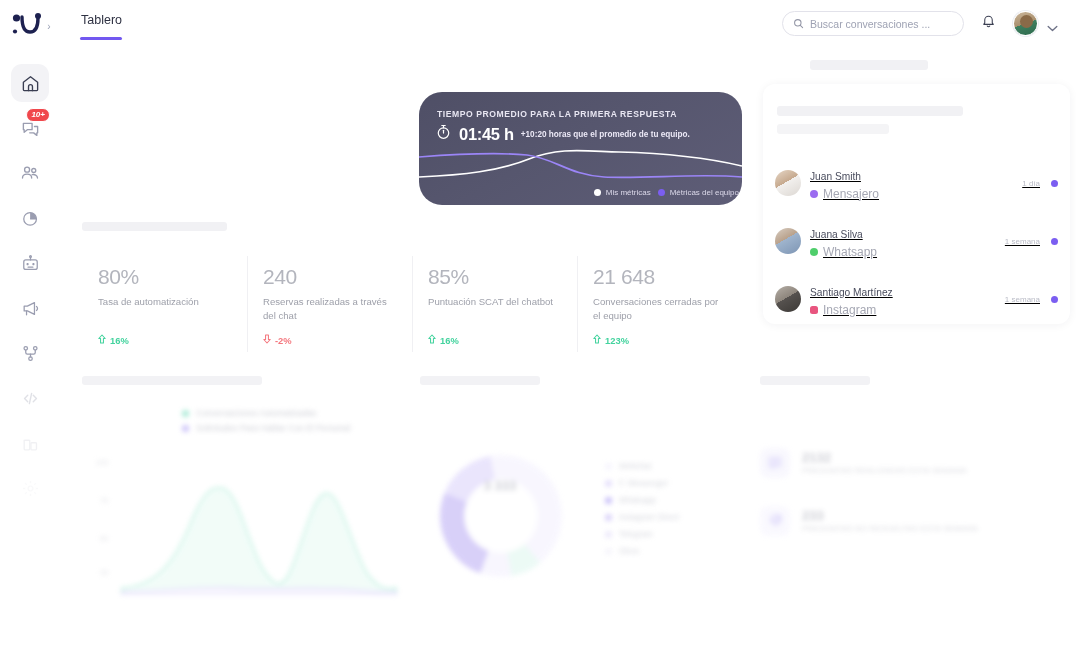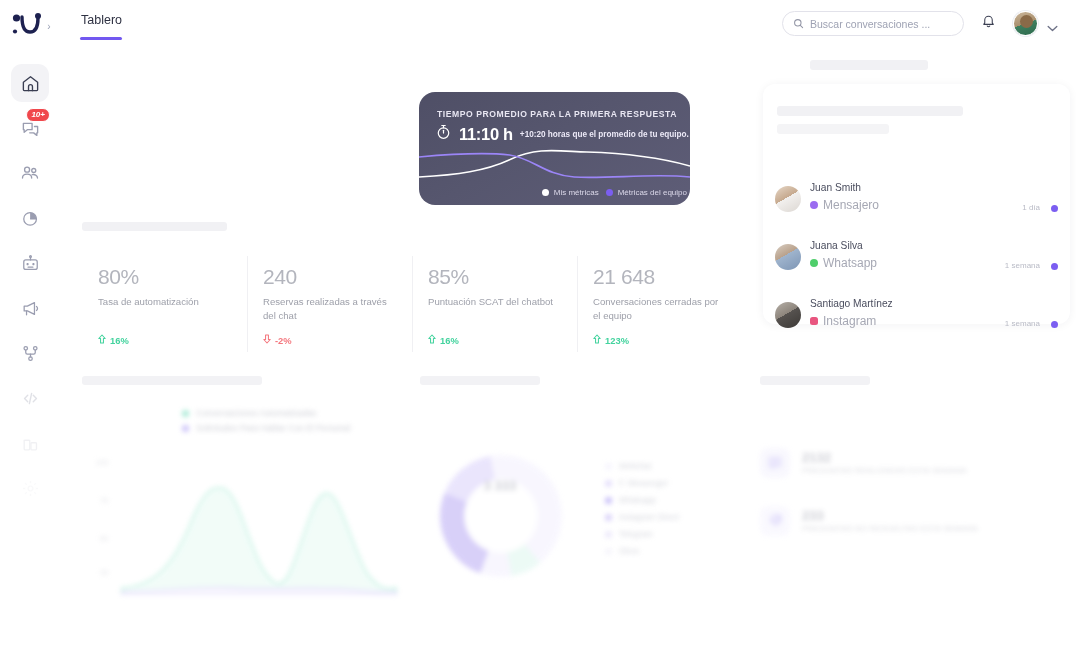--- a/index.html
+++ b/index.html
@@ -79,22 +79,22 @@
     position: absolute; left: 22px; top: 42px; width: 325px; height: 113px;
     border-radius: 12px; padding: 18px 20px;
     background: linear-gradient(100deg, #6d55f0 0%, #8b72f7 55%, #9a86f9 100%);
     color: #fff; box-shadow: 0 2px 10px rgba(109,85,240,.18);
   }
   .welcome h2 { font-size: 14.5px; font-weight: 700; line-height: 1.42; letter-spacing: -.1px; }
   .welcome p { margin-top: 14px; font-size: 10.2px; line-height: 1.55; color: #f1edff; }
 
   
   .darkcard {
-    position: absolute; left: 359px; top: 42px; width: 271px; height: 113px;
-    border-radius: 16px; overflow: hidden;
+    position: absolute; left: 359px; top: 42px; width: 323px; height: 113px;
+    border-radius: 23px; overflow: hidden;
     background: linear-gradient(150deg,#4f4f66 0%,#56566e 45%,#5e5d77 100%);
     color: #fff;
   }
   .dc-title { position:absolute; left:18px; top:17px; font-size:8.6px; letter-spacing:.55px; font-weight:600; color:#e8e6f2; }
   .dc-row { position:absolute; left:16px; top:31px; display:flex; align-items:center; gap:7px; }
   .dc-val { font-size:16.5px; font-weight:700; letter-spacing:-.3px; }
   .dc-sub { font-size:8.2px; font-weight:700; color:#ece9f7; }
   .dc-wave { position:absolute; left:0; bottom:0; width:100%; height:72px; }
   .dc-legend { position:absolute; right:3px; bottom:8px; display:flex; align-items:center; gap:7px; font-size:8px; color:#dcd9ea; }
   .dc-legend .li { display:flex; align-items:center; gap:5px; }
@@ -144,21 +144,21 @@
   
   .convpanel { position:absolute; left:690px; top:0px; width:326px; height:300px; }
   .cp-gtitle { position:absolute; left:60px; top:10px; width:118px; height:10px; background:#f1f1f4; border-radius:3px; }
   .cp-card {
     position:absolute; left:13px; top:34px; width:307px; height:240px;
     background:#fff; border-radius:12px; box-shadow: 0 1px 10px rgba(30,30,60,.055);
   }
   .cp-g1 { position:absolute; left:14px; top:22px; width:186px; height:10px; background:#f1f1f4; border-radius:3px; }
   .cp-g2 { position:absolute; left:14px; top:40px; width:112px; height:10px; background:#f4f4f6; border-radius:3px; }
   .clist { position:absolute; left:12px; top:70px; width:283px; }
-  .citem { display:flex; align-items:flex-end; height:58px; cursor:pointer; }
+  .citem { display:flex; align-items:center; height:58px; cursor:pointer;text-decoration:underline; }
   .cav { width:26px; height:26px; border-radius:50%; flex:none; margin-right:9px; overflow:hidden; position:relative; }
   .cav.a1 { background: linear-gradient(150deg,#e7d8c8 0%,#c6a98e 45%,#f2f0ee 45%,#dcd7d2 100%); }
   .cav.a2 { background: linear-gradient(150deg,#d9cfc4 0%,#b9a18b 42%,#9fb4cd 42%,#7d95b4 100%); }
   .cav.a3 { background: linear-gradient(150deg,#b7b0a8 0%,#8d857c 45%,#56524f 45%,#3c3936 100%); }
   .cname { font-size:10.2px; color:#4a4d5e; font-weight:400; line-height:1.3; }
   .cchan { display:flex; align-items:center; gap:5px; margin-top:3px; font-size:12px; color:#a6a8b4; }
   .chip { width:8px; height:8px; border-radius:2.5px; display:inline-block; }
   .ctime { margin-left:auto; font-size:8px; color:#b9bbc6; margin-right:11px; }
   .cstatus { width:7px; height:7px; border-radius:50%; background:#7b5ef1; flex:none; }
 </style>
@@ -331,21 +331,21 @@
       <div class="dc-title">TIEMPO PROMEDIO PARA LA PRIMERA RESPUESTA</div>
       <div class="dc-row">
         <span>
           <svg width="17" height="18" viewBox="0 0 24 24" fill="none" stroke="#ffffff" stroke-width="1.7" stroke-linecap="round">
             <circle cx="12" cy="13.5" r="7.4"></circle>
               <path d="M12 13.5 V9.6"></path>
               <path d="M9.6 2.8 h4.8"></path>
               <path d="M12 2.8 v3.3"></path>
           </svg>
         </span>
-        <span class="dc-val">11:10 h</span>
+        <span class="dc-val">01:45 h</span>
         <span class="dc-sub">+10:20 horas que el promedio de tu equipo.</span>
       </div>
       <svg class="dc-wave" viewBox="0 0 323 72" preserveAspectRatio="none">
         <path d="M0 44 C45 42 80 38 110 26 C140 14 165 18 200 19 C240 20 285 24 323 33" fill="none" stroke="#ffffff" stroke-width="1.7"></path>
         <path d="M0 24 C40 21 75 19 108 22 C135 25 150 42 185 44 C225 46 280 40 323 44" fill="none" stroke="#9b85f7" stroke-width="1.7"></path>
       </svg>
       <div class="dc-legend">
         <span class="li">
           <i class="dot" style="background:#ffffff"></i>
           <span>Mis métricas</span>

